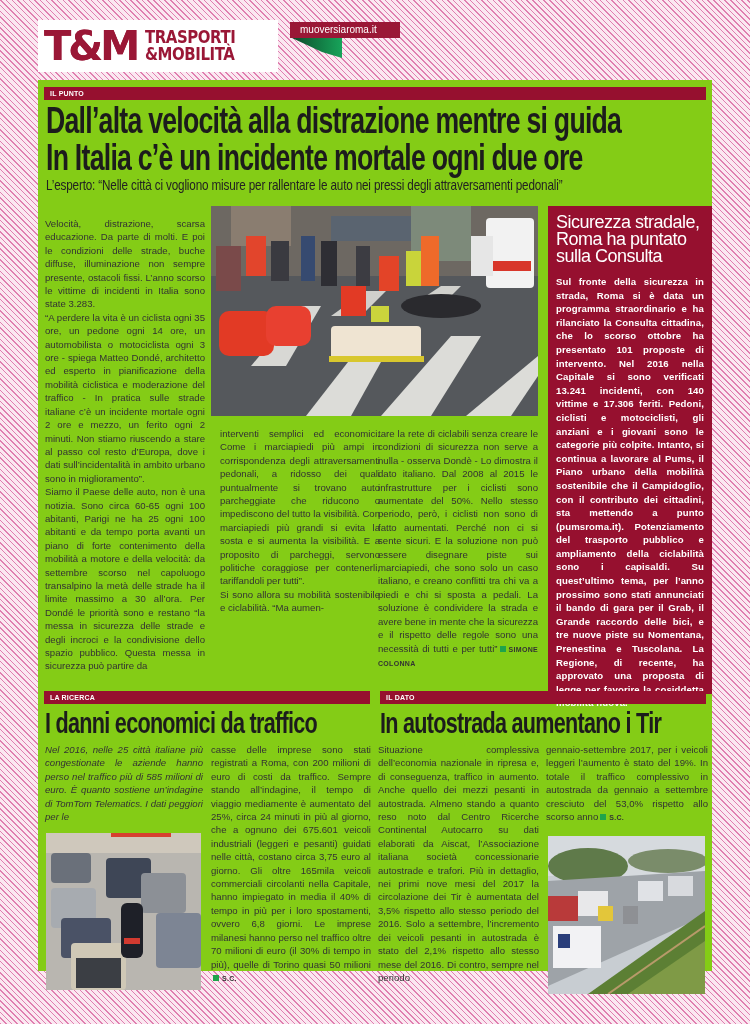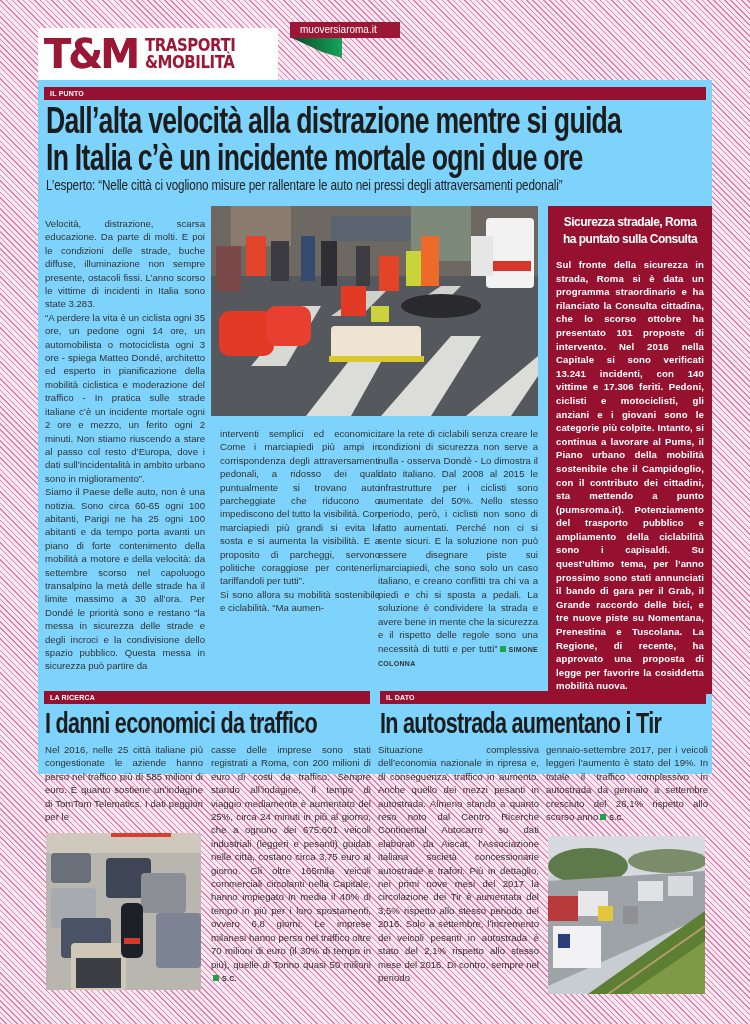--- a/index.html
+++ b/index.html
@@ -6,21 +6,21 @@
   html, body { width: 750px; height: 1024px; overflow: hidden; }
   body {
     position: relative;
     background-color: #fbe8f1;
     background-image: repeating-linear-gradient(45deg, #e07fb0 0px, #e07fb0 1px, #fbe8f1 1px, #fbe8f1 4px);
     font-family: "Liberation Sans", sans-serif;
     color: #2a2a2a;
   }
   .logo-box {
     position: absolute; left: 38px; top: 20px; width: 240px; height: 52px;
-    background: #fff; display: flex; align-items: center; padding-left: 6px; margin-top: 8px;
+    background: #fff; display: flex; align-items: center; padding-left: 6px;
   }
   .logo-mark {
     font-family: "DejaVu Sans", sans-serif; font-weight: bold; font-size: 40px;
     color: #9a1736; letter-spacing: -3px; line-height: 1;
     text-shadow: 0 0 0 #9a1736;
   }
   .logo-text {
     margin-left: 8px; color: #9a1736; font-family: "DejaVu Sans", sans-serif;
     font-weight: bold; font-size: 17px; line-height: 17px; letter-spacing: -0.5px;
     transform: scaleX(0.88); transform-origin: left center;
@@ -28,21 +28,21 @@
   .site-tag {
     position: absolute; left: 290px; top: 22px; width: 110px; height: 16px;
     background: #9a1736; color: #fff; font-size: 10px; padding: 2px 0 12px 10px;
   }
   .site-ribbon {
     position: absolute; left: 292px; top: 38px; width: 50px; height: 20px;
     background: linear-gradient(90deg, #0c4a2a, #17a45a);
     clip-path: polygon(0 0, 100% 0, 100% 100%, 60% 70%);
   }
   .sheet {
-    position: absolute; left: 38px; top: 80px; width: 674px; height: 694px; background: #7dd3fc;
+    position: absolute; left: 38px; top: 80px; width: 674px; height: 891px; background: #84cc16;
   }
   .kicker {
     position: absolute; height: 13px; background: #96102f; color: #fff;
     font-size: 7px; font-weight: bold; padding: 3px 0 0 6px; letter-spacing: 0.2px;
   }
   .headline {
     position: absolute; font-family: "Liberation Sans", sans-serif; font-weight: bold;
     color: #1c1c1c; letter-spacing: -1px; transform-origin: left top;
   }
   .subhead {
@@ -54,21 +54,21 @@
     color: #333; hyphens: manual;
   }
   .col p { margin: 0; }
   .sign { font-size: 7px; font-weight: bold; letter-spacing: 0.3px; color: #333; }
   .sq { display: inline-block; width: 6px; height: 6px; background: #1fa44b; margin: 0 3px 0 2px; vertical-align: 0px; }
   .photo { position: absolute; overflow: hidden; }
   .sidebar {
     position: absolute; left: 510px; top: 126px; width: 164px; height: 488px;
     background: #96102f; color: #fff; padding: 8px 8px 0 8px;
   }
-  .sidebar-title { font-size: 12px; line-height: 17px; font-weight: bold; letter-spacing: -0.5px; margin-bottom: 10px; text-align: center; }
+  .sidebar-title { font-size: 18px; line-height: 17px; font-weight: normal; letter-spacing: -0.5px; margin-bottom: 10px; }
   .sidebar-body { font-size: 9.6px; line-height: 13.6px; font-weight: bold; text-align: justify; letter-spacing: 0.1px; }
 </style>
 </head>
 <body>
 
 <div class="logo-box">
   <span class="logo-mark">T&amp;M</span>
   <div class="logo-text">
     <div>TRASPORTI</div>
     <div>&amp;MOBILITÀ</div>
@@ -140,21 +140,21 @@
   </div>
 
   <div class="sidebar">
     <div class="sidebar-title">Sicurezza stradale, Roma ha puntato sulla Consulta</div>
     <div class="sidebar-body">Sul fronte della sicurezza in strada, Roma si è data un programma straordinario e ha rilanciato la Consulta cittadina, che lo scorso ottobre ha presentato 101 proposte di intervento. Nel 2016 nella Capitale si sono verificati 13.241 incidenti, con 140 vittime e 17.306 feriti. Pedoni, ciclisti e motociclisti, gli anziani e i giovani sono le categorie più colpite. Intanto, si continua a lavorare al Pums, il Piano urbano della mobilità sostenibile che il Campidoglio, con il contributo dei cittadini, sta mettendo a punto (pumsroma.it). Potenziamento del trasporto pubblico e ampliamento della ciclabilità sono i capisaldi. Su quest’ultimo tema, per l’anno prossimo sono stati annunciati il bando di gara per il Grab, il Grande raccordo delle bici, e tre nuove piste su Nomentana, Prenestina e Tuscolana. La Regione, di recente, ha approvato una proposta di legge per favorire la cosiddetta mobilità nuova.</div>
   </div>
 
   <div class="kicker" style="left:6px; top:611px; width:326px;">LA RICERCA</div>
   <div class="headline" style="left:7px; top:627px; font-size:30px; line-height:32px; transform:scaleX(0.72); white-space:nowrap;">I danni economici da traffico</div>
 
-  <div class="col" style="left:7px; top:663px; width:158px;">
+  <div class="col" style="left:7px; top:663px; width:158px;font-style:italic;">
     <p>Nel 2016, nelle 25 città italiane più congestionate le aziende hanno perso nel traffico più di 585 milioni di euro. È quanto sostiene un’indagine di TomTom Telematics. I dati peggiori per le</p>
   </div>
 
   <div class="photo" style="left:8px; top:753px; width:155px; height:157px;" title="Auto e scooter in coda nel traffico cittadino">
     <svg width="155" height="157" viewBox="0 0 155 157">
       <rect width="155" height="157" fill="#b9b6b0"></rect>
       <rect x="0" y="0" width="155" height="20" fill="#cfc8bc"></rect>
       <rect x="65" y="0" width="60" height="4" fill="#d64030"></rect>
       <rect x="5" y="20" width="40" height="30" rx="4" fill="#6a707a"></rect>
       <rect x="60" y="25" width="45" height="40" rx="4" fill="#3e4656"></rect>
@@ -174,21 +174,21 @@
   </div>
 
   <div class="kicker" style="left:342px; top:611px; width:326px;">IL DATO</div>
   <div class="headline" style="left:342px; top:627px; font-size:30px; line-height:32px; transform:scaleX(0.72); white-space:nowrap;">In autostrada aumentano i Tir</div>
 
   <div class="col" style="left:340px; top:663px; width:161px;">
     <p>Situazione complessiva dell’economia nazionale in ripresa e, di conseguenza, traffico in aumento. Anche quello dei mezzi pesanti in autostrada. Almeno stando a quanto reso noto dal Centro Ricerche Continental Autocarro su dati elaborati da Aiscat, l’Associazione italiana società concessionarie autostrade e trafori. Più in dettaglio, nei primi nove mesi del 2017 la circolazione dei Tir è aumentata del 3,5% rispetto allo stesso periodo del 2016. Solo a settembre, l’incremento dei veicoli pesanti in autostrada è stato del 2,1% rispetto allo stesso mese del 2016. Di contro, sempre nel periodo</p>
   </div>
 
   <div class="col" style="left:508px; top:663px; width:162px;">
-    <p><span>gennaio-settembre 2017, per i veicoli leggeri l’aumento è stato del 19%. In totale il traffico complessivo in autostrada da gennaio a settembre cresciuto del 26,1% rispetto allo scorso anno</span><span class="sq"></span><span class="sign">S.C.</span></p>
+    <p><span>gennaio-settembre 2017, per i veicoli leggeri l’aumento è stato del 19%. In totale il traffico complessivo in autostrada da gennaio a settembre cresciuto del 53,0% rispetto allo scorso anno</span><span class="sq"></span><span class="sign">S.C.</span></p>
   </div>
 
   <div class="photo" style="left:510px; top:756px; width:157px; height:158px;" title="Autostrada con camion in coda">
     <svg width="157" height="158" viewBox="0 0 157 158">
       <rect width="157" height="158" fill="#c8cdd2"></rect>
       <rect x="0" y="0" width="157" height="40" fill="#d6dade"></rect>
       <ellipse cx="40" cy="30" rx="40" ry="18" fill="#5f7a4a"></ellipse>
       <ellipse cx="120" cy="25" rx="40" ry="12" fill="#7a8c6a"></ellipse>
       <polygon points="0,45 157,35 157,80 0,150" fill="#9ea3a8"></polygon>
       <rect x="0" y="60" width="30" height="25" fill="#b93a3a"></rect>

